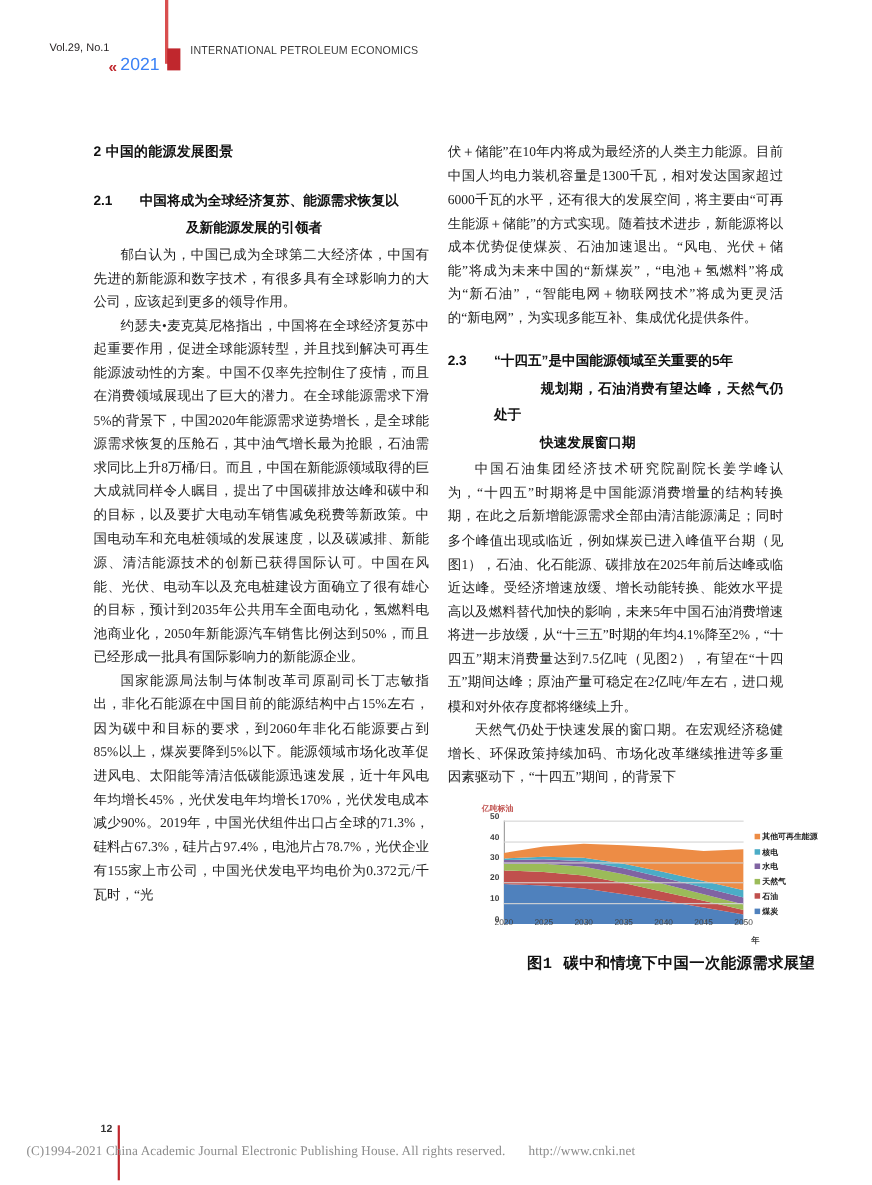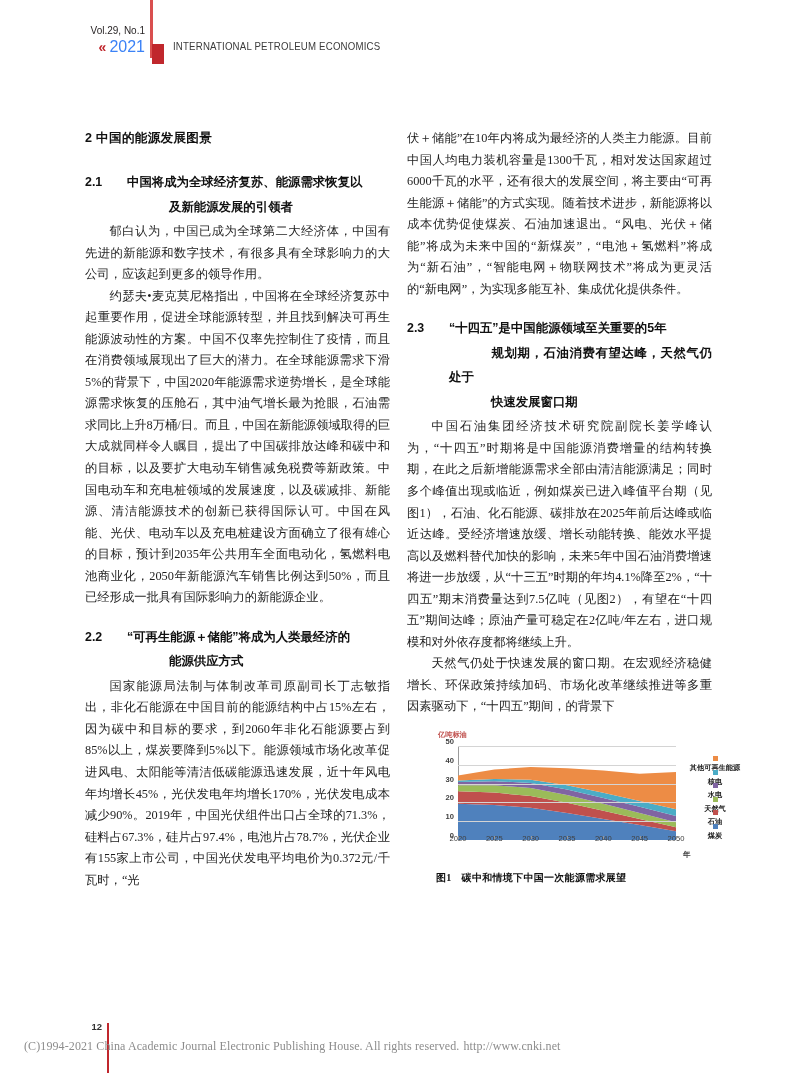--- a/index.html
+++ b/index.html
@@ -18,22 +18,22 @@
   }
   .hdr-rule{
     position:absolute; left:150px; top:0px; width:3px; height:58px;
     background:#d94f4f;
   }
   .hdr-block{
     position:absolute; left:152px; top:44px; width:12px; height:20px;
     background:#c0272d;
   }
   .hdr-left{
-    position:absolute; left:45px; top:24px; width:100px;
-    text-align:right;
+    position:absolute; left:45px; top:37px; width:100px;
+    text-align:left;
     font-family:"Liberation Sans", sans-serif;
     color:#231f20;
   }
   .hdr-vol{ font-size:10px; letter-spacing:0px; line-height:13px; }
   .hdr-year-row{
     display:flex; align-items:center; justify-content:flex-end;
     gap:3px; margin-top:1px;
   }
   .hdr-chev{
     color:#c0272d; font-size:14px; line-height:14px; font-weight:bold;
@@ -140,34 +140,34 @@
   .x-unit{
     position:absolute; left:247px; top:102px;
     font-family:"Liberation Sans", sans-serif;
     font-size:7.6px; color:#404040; font-weight:bold;
   }
   .legend{
     position:absolute; left:250px; top:14px; width:58px;
   }
   .legend-item{
     display:flex; align-items:center; gap:2px;
-    margin-bottom:4.5px; height:9px;flex-direction:column;
+    margin-bottom:4.5px; height:9px;
   }
   .legend-swatch{
     width:5px; height:5px; flex:0 0 5px;
   }
   .legend-label{
     font-family:"Liberation Sans", sans-serif;
     font-size:7.2px; color:#1a1a1a; font-weight:bold;
     white-space:nowrap; line-height:9px;
   }
   .fig-caption{
-    font-family:Liberation Serif, serif;
-    font-size:10px; font-weight:bold; color:#111;
-    margin-top:10px; text-align:left;
+    font-family:Liberation Mono, monospace;
+    font-size:14px; font-weight:bold; color:#111;
+    margin-top:10px; text-align:right;
     letter-spacing:0.3px;
   }
   .fig-caption .fig-num{ margin-right:10px; }
 
   
   .footer{
     position:absolute; left:0; bottom:0; width:793px; height:66px;
   }
   .foot-rule{
     position:absolute; left:107px; top:12px; width:2px; height:50px;
@@ -179,21 +179,21 @@
     font-family:"Liberation Sans", sans-serif;
     font-size:9.5px; font-weight:bold; color:#333;
   }
   .copyright{
     position:absolute; left:24px; top:28px; width:745px;
     font-family:"Liberation Serif", serif;
     font-size:12px; color:#8c8c8c;
     letter-spacing:0.1px;
     white-space:nowrap;
   }
-  .copyright .url{ margin-left:4px; }
+  .copyright .url{ margin-left:21px; }
 </style>
 </head>
 <body>
 
 <div class="page-header">
   <div class="hdr-rule"></div>
   <div class="hdr-block"></div>
   <div class="hdr-left">
     <div class="hdr-vol">Vol.29, No.1</div>
     <div class="hdr-year-row">
@@ -211,24 +211,20 @@
   <h2 class="sec">2   中国的能源发展图景</h2>
 
   <h3 class="subsec first">
     <span class="num">2.1</span><span>中国将成为全球经济复苏、能源需求恢复以</span><br>
     <span class="num"></span><span>及新能源发展的引领者</span>
   </h3>
 
   <p class="para">郁白认为，中国已成为全球第二大经济体，中国有先进的新能源和数字技术，有很多具有全球影响力的大公司，应该起到更多的领导作用。</p>
   <p class="para">约瑟夫•麦克莫尼格指出，中国将在全球经济复苏中起重要作用，促进全球能源转型，并且找到解决可再生能源波动性的方案。中国不仅率先控制住了疫情，而且在消费领域展现出了巨大的潜力。在全球能源需求下滑5%的背景下，中国2020年能源需求逆势增长，是全球能源需求恢复的压舱石，其中油气增长最为抢眼，石油需求同比上升8万桶/日。而且，中国在新能源领域取得的巨大成就同样令人瞩目，提出了中国碳排放达峰和碳中和的目标，以及要扩大电动车销售减免税费等新政策。中国电动车和充电桩领域的发展速度，以及碳减排、新能源、清洁能源技术的创新已获得国际认可。中国在风能、光伏、电动车以及充电桩建设方面确立了很有雄心的目标，预计到2035年公共用车全面电动化，氢燃料电池商业化，2050年新能源汽车销售比例达到50%，而且已经形成一批具有国际影响力的新能源企业。</p>
 
-  <h3 class="subsec">
-    <span class="num">2.2</span><span>“可再生能源＋储能”将成为人类最经济的</span><br>
-    <span class="num"></span><span>能源供应方式</span>
-  </h3>
 
   <p class="para">国家能源局法制与体制改革司原副司长丁志敏指出，非化石能源在中国目前的能源结构中占15%左右，因为碳中和目标的要求，到2060年非化石能源要占到85%以上，煤炭要降到5%以下。能源领域市场化改革促进风电、太阳能等清洁低碳能源迅速发展，近十年风电年均增长45%，光伏发电年均增长170%，光伏发电成本减少90%。2019年，中国光伏组件出口占全球的71.3%，硅料占67.3%，硅片占97.4%，电池片占78.7%，光伏企业有155家上市公司，中国光伏发电平均电价为0.372元/千瓦时，“光</p>
 </div>
 
 <div class="col col-right">
 
   <p class="para-cont">伏＋储能”在10年内将成为最经济的人类主力能源。目前中国人均电力装机容量是1300千瓦，相对发达国家超过6000千瓦的水平，还有很大的发展空间，将主要由“可再生能源＋储能”的方式实现。随着技术进步，新能源将以成本优势促使煤炭、石油加速退出。“风电、光伏＋储能”将成为未来中国的“新煤炭”，“电池＋氢燃料”将成为“新石油”，“智能电网＋物联网技术”将成为更灵活的“新电网”，为实现多能互补、集成优化提供条件。</p>
 
   <h3 class="subsec">
     <span class="num">2.3</span><span>“十四五”是中国能源领域至关重要的5年</span><br>

